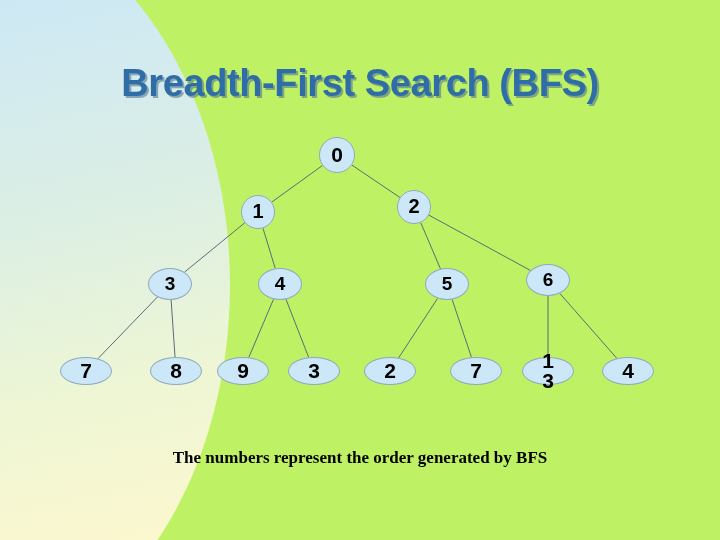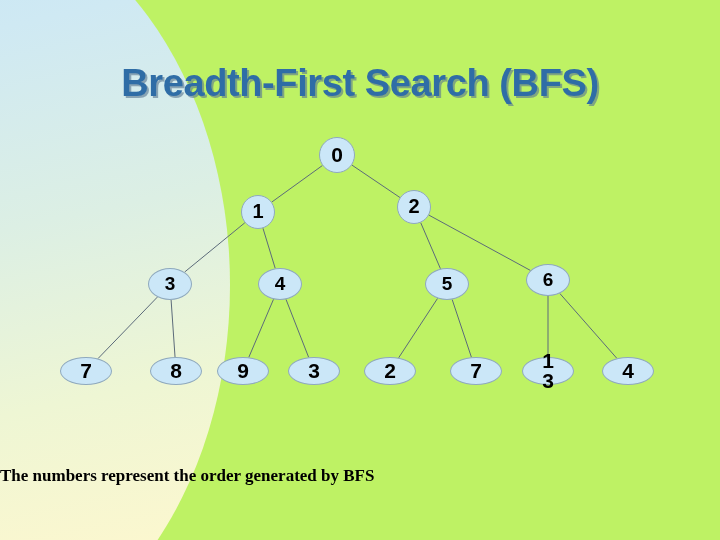--- a/index.html
+++ b/index.html
@@ -100,23 +100,23 @@
   }
 
   .n-root  { font-size: 21px; }
   .n-l1    { font-size: 20px; }
   .n-l2    { font-size: 19px; }
   .n-leaf  { font-size: 21px; }
 
   #caption {
     position: absolute;
     left: 0;
-    top: 466px;
-    width: 720px;
-    text-align: left;
+    top: 448px;
+    width: 720px;
+    text-align: center;
     font-family: "Liberation Serif", serif;
     font-size: 17px;
     font-weight: bold;
     color: #000000;
     z-index: 4;
     white-space: nowrap;
   }
 </style>
 </head>
 <body>

